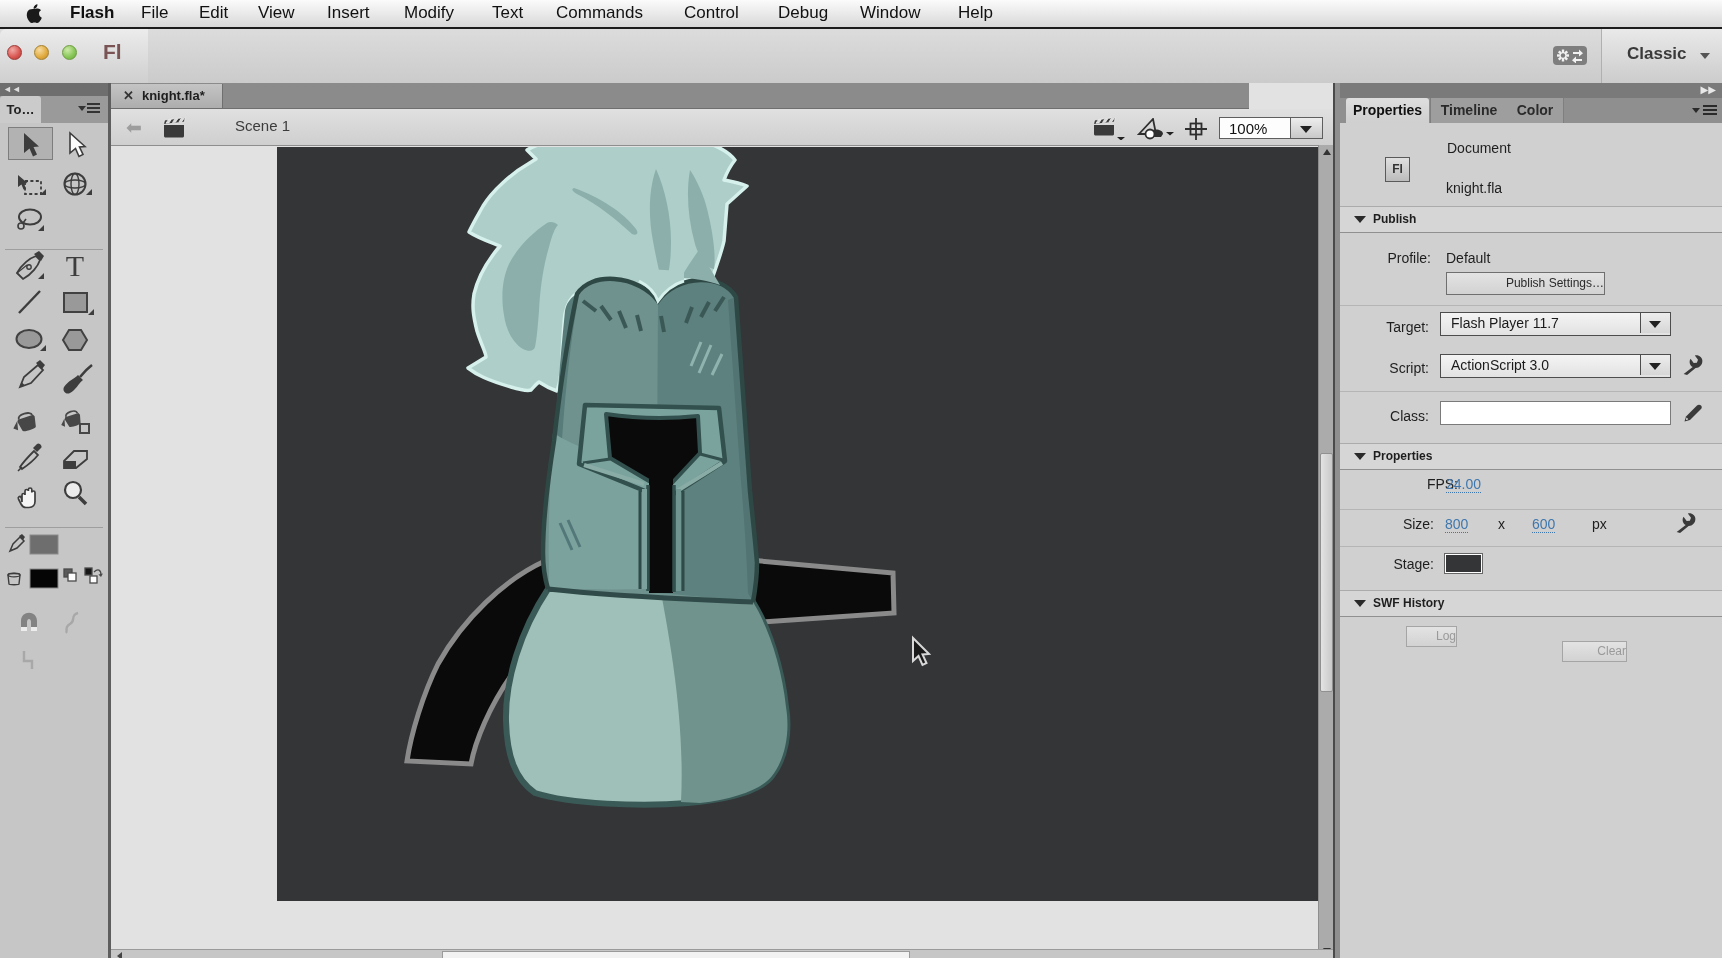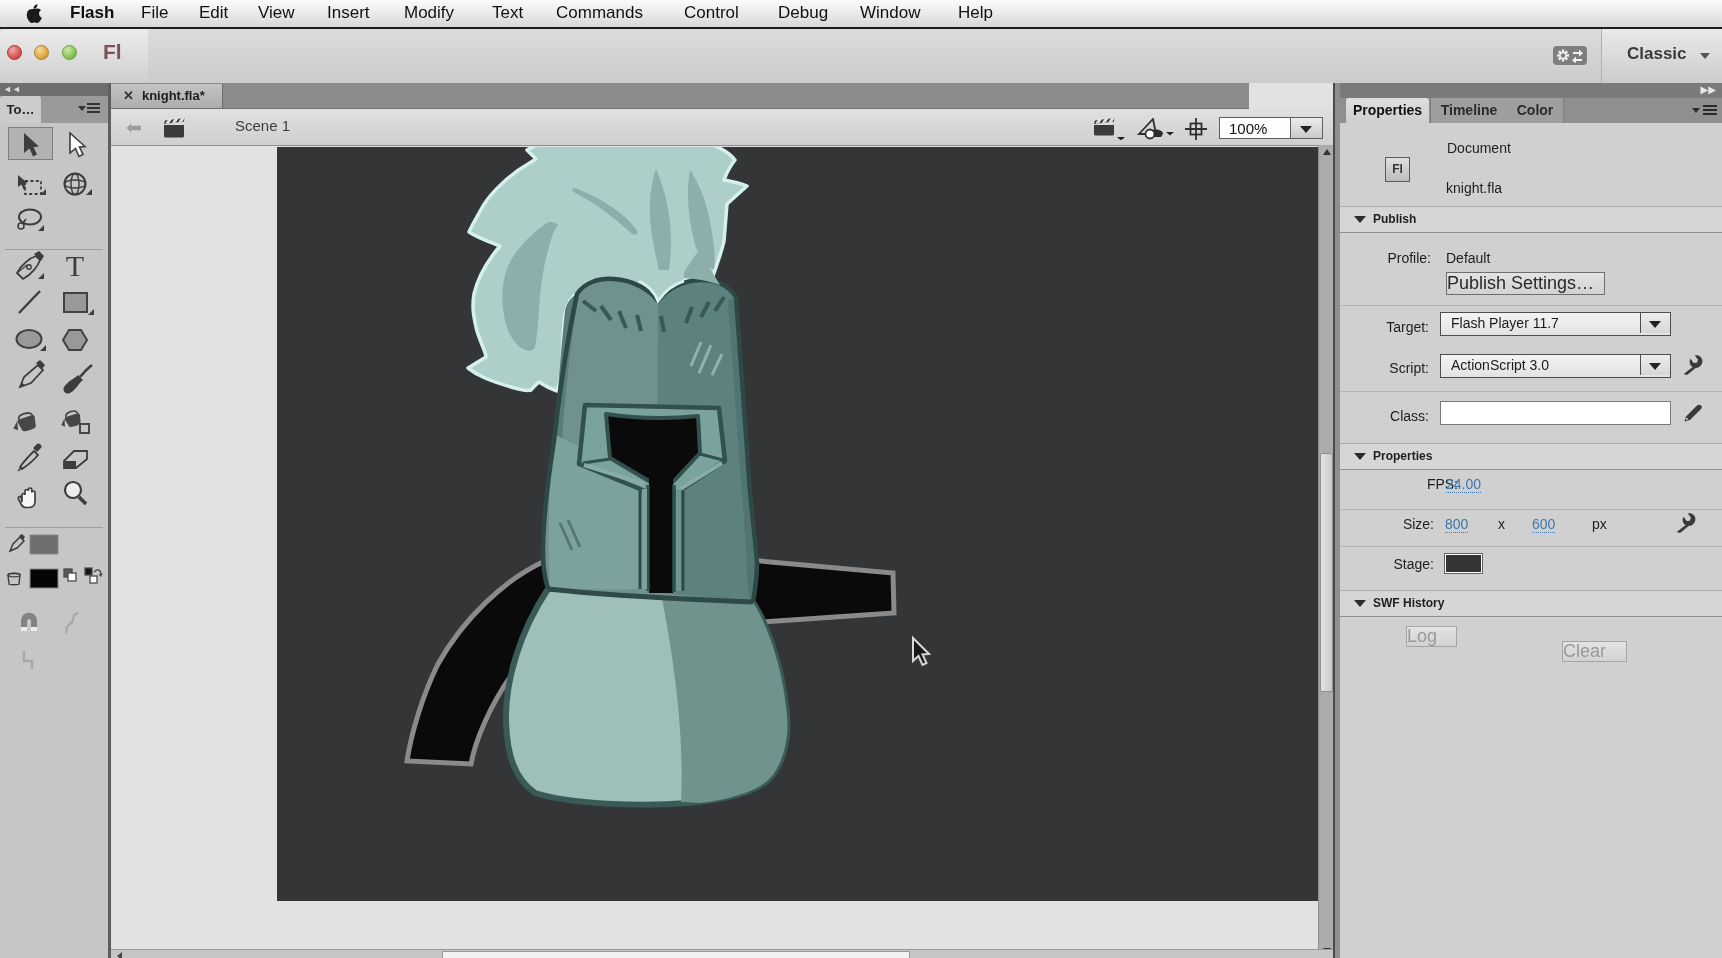--- a/index.html
+++ b/index.html
@@ -40,21 +40,21 @@
 .hdr{position:absolute;left:0;width:382px;height:25px;background:#d6d6d6;border-top:1px solid #ababab;border-bottom:1px solid #909090;font-size:12px;font-weight:bold;color:#1e1e1e;line-height:25px;}
 .hdr .tri{position:absolute;left:14px;top:9px;width:0;height:0;}
 .tridown{border-left:6px solid transparent;border-right:6px solid transparent;border-top:7px solid #2a2a2a;}
 .triright{border-top:6px solid transparent;border-bottom:6px solid transparent;border-left:7px solid #2a2a2a;}
 .lbl{position:absolute;font-size:14px;color:#1e1e1e;text-align:right;}
 .val{position:absolute;font-size:14px;color:#1e1e1e;}
 .blue{color:#3f77ad;border-bottom:1px dotted #3f77ad;}
 .combo{position:absolute;left:100px;width:229px;height:22px;background:linear-gradient(#f4f4f4,#e2e2e2);border:1px solid #4d4d4d;font-size:14px;color:#1a1a1a;line-height:21px;}
 .combo .cbtn{position:absolute;right:0;top:0;width:29px;height:20px;border-left:1px solid #4d4d4d;background:linear-gradient(#ededed,#d6d6d6);}
 .combo .ar{position:absolute;right:9px;top:8px;width:0;height:0;border-left:6px solid transparent;border-right:6px solid transparent;border-top:7px solid #222;}
-.btn{position:absolute;background:linear-gradient(#e3e3e3,#d2d2d2);border:1px solid #6f6f6f;font-size:18px;color:#2a2a2a;text-align:left;}
+.btn{position:absolute;background:linear-gradient(#e3e3e3,#d2d2d2);border:1px solid #6f6f6f;font-size:12px;color:#2a2a2a;text-align:right;}
 .btn.dis{color:#9a9a9a;border-color:#a5a5a5;}
 </style>
 </head>
 <body>
 <div id="app">
 
   <div id="menubar" class="abs">
     <svg style="position:absolute;left:26px;top:4px;" width="17" height="20" viewBox="0 0 17 20">
       <path fill="#1a1a1a" d="M8.3,5.1 C9.6,5.1 10.3,4.4 11.8,4.6 C13.1,4.7 14.2,5.2 15,6.3 C13.6,7.2 12.9,8.4 13.1,10.1 C13.3,11.9 14.2,13 15.8,13.7 C15.3,15.1 14.7,16.2 13.8,17.3 C13,18.3 12.3,19 11.3,19 C10.3,19 9.9,18.4 8.5,18.4 C7.1,18.4 6.6,19 5.7,19 C4.7,19 3.9,18.1 3,17 C1.3,14.8 0.4,12 0.9,9.4 C1.3,7.1 3,5.3 5,5.2 C6.3,5.1 7.3,5.1 8.3,5.1 Z"></path>
       <path fill="#1a1a1a" d="M11.4,0.3 C11.6,1.5 11.1,2.6 10.4,3.4 C9.7,4.2 8.6,4.8 7.6,4.7 C7.4,3.6 8,2.4 8.7,1.7 C9.4,0.9 10.6,0.3 11.4,0.3 Z"></path>

